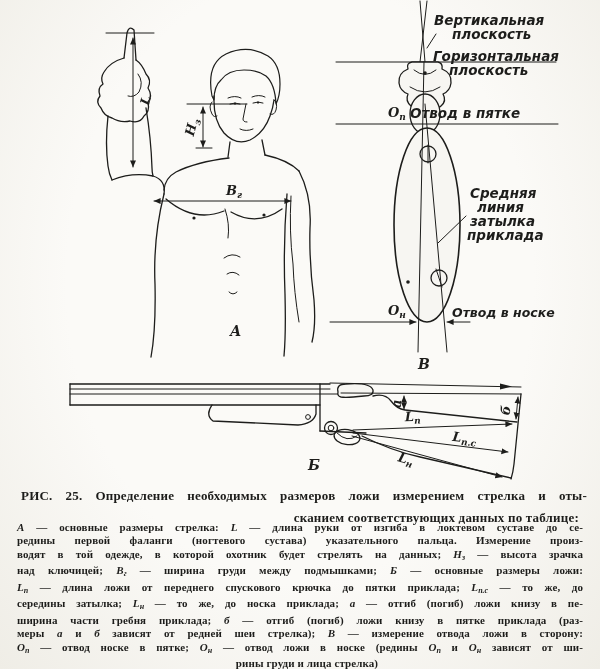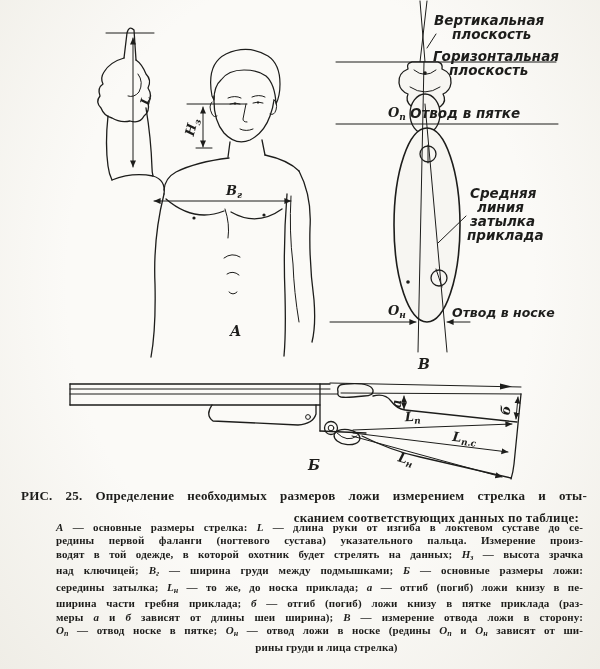--- a/index.html
+++ b/index.html
@@ -26,21 +26,21 @@
   .hand{font:italic bold 13.5px "DejaVu Sans",sans-serif;fill:var(--ink);}
   .hand-sm{font:italic bold 12.5px "DejaVu Sans",sans-serif;fill:var(--ink);}
   .mvar{font:italic bold 13px "DejaVu Serif",serif;fill:var(--ink);}
   .msub{font:italic bold 9px "DejaVu Serif",serif;fill:var(--ink);}
   .letter{font:italic bold 14px "DejaVu Serif",serif;fill:var(--ink);}
   
   .caption{position:absolute;left:21px;top:488px;width:566px;}
   .cap-l1{font:bold 13px/15px "Liberation Serif",serif;letter-spacing:0.2px;text-align:justify;text-align-last:justify;}
   .cap-l2{font:bold 13px/15px "Liberation Serif",serif;letter-spacing:0.2px;text-align:right;padding-right:8px;margin-top:7px;}
   .desc{position:absolute;left:17px;top:521px;width:566px;}
-  .pline{font:bold 11px/13.45px "Liberation Serif",serif;letter-spacing:0.1px;text-align:justify;text-align-last:justify;white-space:nowrap;margin-left:39px;}
+  .pline{font:bold 11px/13.45px "Liberation Serif",serif;letter-spacing:0.1px;text-align:justify;text-align-last:justify;white-space:nowrap;}
   .pline.plast{text-align:left;text-align-last:center;text-indent:14px;}
   .it{font-style:italic;}
   .sub{font-style:italic;font-size:8px;vertical-align:-2px;letter-spacing:0;}
 </style>
 </head>
 <body>
 
 <div class="page">
 
   <svg class="fig" width="600" height="490" viewBox="0 0 600 490" xmlns="http://www.w3.org/2000/svg">
@@ -192,20 +192,21 @@
   <div class="caption">
     <div class="cap-l1">РИС. 25. Определение необходимых размеров ложи измерением стрелка и оты-</div>
     <div class="cap-l2">сканием соответствующих данных по таблице:</div>
   </div>
 
   <div class="desc">
     <div class="pline"><span class="it">А</span><span> — основные размеры стрелка: </span><span class="it">L</span><span> — длина руки от изгиба в локтевом суставе до се-</span></div>
     <div class="pline"><span>редины первой фаланги (ногтевого сустава) указательного пальца. Измерение произ-</span></div>
     <div class="pline"><span>водят в той одежде, в которой охотник будет стрелять на данных; </span><span class="it">Н</span><span class="sub">з</span><span> — высота зрачка</span></div>
     <div class="pline"><span>над ключицей; </span><span class="it">В</span><span class="sub">г</span><span> — ширина груди между подмышками; </span><span class="it">Б</span><span> — основные размеры ложи:</span></div>
+    <div class="pline"><span class="it">L</span><span class="sub">п</span><span> — длина ложи от переднего спускового крючка до пятки приклада; </span><span class="it">L</span><span class="sub">п.с</span><span> — то же, до</span></div>
     <div class="pline"><span>середины затылка; </span><span class="it">L</span><span class="sub">н</span><span> — то же, до носка приклада; </span><span class="it">а</span><span> — отгиб (погиб) ложи книзу в пе-</span></div>
     <div class="pline"><span>ширина части гребня приклада; </span><span class="it">б</span><span> — отгиб (погиб) ложи книзу в пятке приклада (раз-</span></div>
-    <div class="pline"><span>меры </span><span class="it">а</span><span> и </span><span class="it">б</span><span> зависят от длины шеи ширина); </span><span class="it">В</span><span> — измерение отвода ложи в сторону:</span></div>
+    <div class="pline"><span>меры </span><span class="it">а</span><span> и </span><span class="it">б</span><span> зависят от редней шеи стрелка); </span><span class="it">В</span><span> — измерение отвода ложи в сторону:</span></div>
     <div class="pline"><span class="it">О</span><span class="sub">п</span><span> — отвод носке в пятке; </span><span class="it">О</span><span class="sub">н</span><span> — отвод ложи в носке (редины </span><span class="it">О</span><span class="sub">п</span><span> и </span><span class="it">О</span><span class="sub">н</span><span> зависят от ши-</span></div>
     <div class="pline plast"><span>рины груди и лица стрелка)</span></div>
   </div>
 
 </div>
 
 </body></html>

